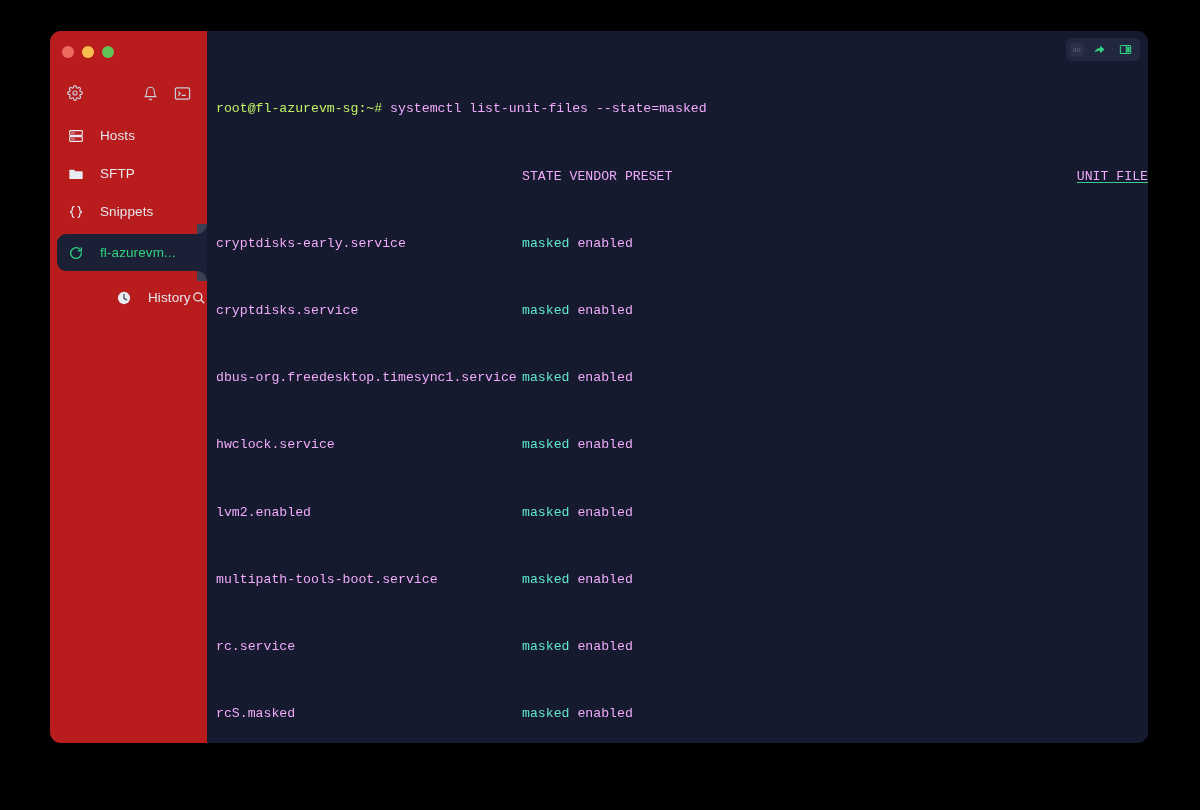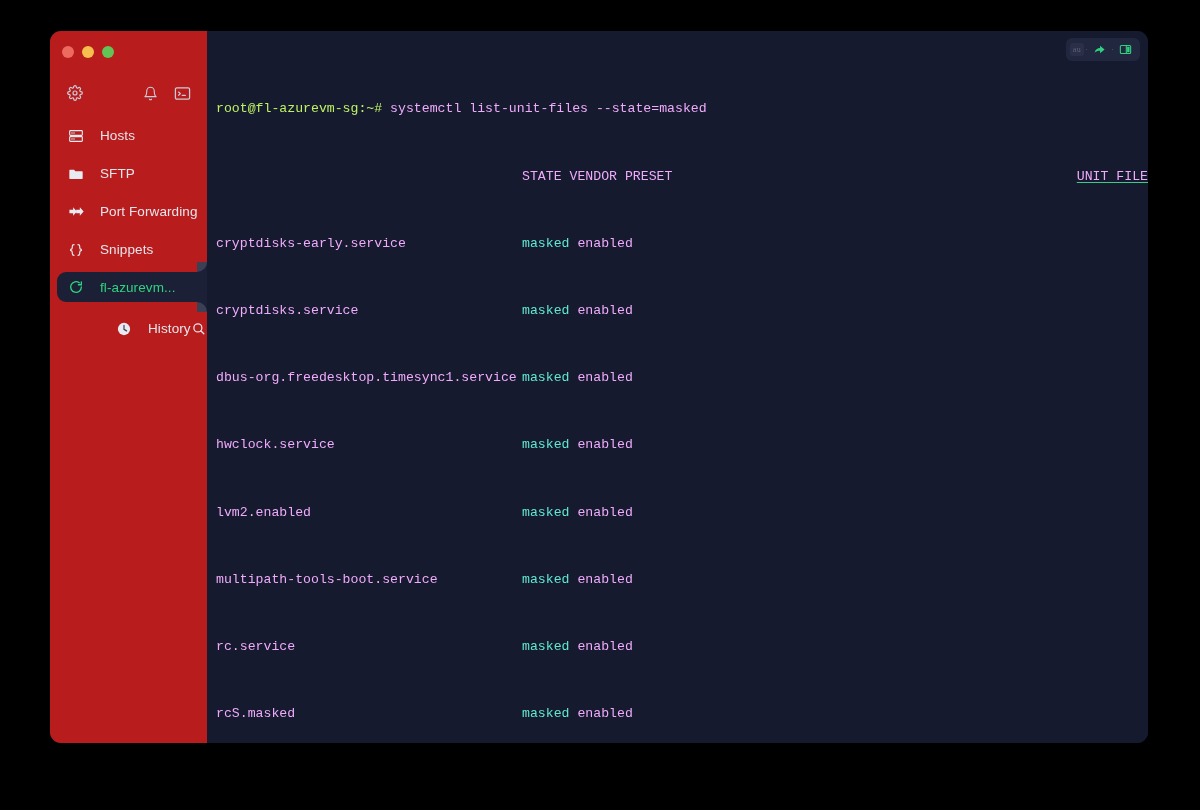--- a/index.html
+++ b/index.html
@@ -105,21 +105,21 @@
     white-space: nowrap;
   }
 
   .nav-item.active {
     background: #1b2036;
     color: #2fd27f;
     margin-left: 7px;
     margin-right: 0;
     border-top-left-radius: 9px;
     border-bottom-left-radius: 9px;
-    height: 30px;
+    height: 37px;
     padding-left: 10px;
     margin-bottom: 7px;
   }
   .nav-item.active .nav-ico { color: #2fd27f; }
   .nav-item.active .nav-label { color: #2fd27f; }
 
   
   .notch {
     position: absolute;
     right: 0;
@@ -269,29 +269,20 @@
 
       <div class="nav-item">
         <span class="nav-ico">
           <svg width="16" height="16" viewBox="0 0 24 24" fill="currentColor">
             <path d="M3 5.5h6.2l1.8 2.2H21a1 1 0 0 1 1 1v9.8a1 1 0 0 1-1 1H3a1 1 0 0 1-1-1V6.5a1 1 0 0 1 1-1z"></path>
           </svg>
         </span>
         <span class="nav-label">SFTP</span>
       </div>
 
-      <div class="nav-item">
-        <span class="nav-ico">
-          <svg width="17" height="17" viewBox="0 0 24 24" fill="currentColor">
-            <path d="M2 9.5h5.2V6l5.4 6-5.4 6v-3.5H2z"></path>
-            <path d="M11.5 9.5h5.2V6l5.4 6-5.4 6v-3.5h-5.2z"></path>
-          </svg>
-        </span>
-        <span class="nav-label">Port Forwarding</span>
-      </div>
 
       <div class="nav-item">
         <span class="nav-ico">
           <svg width="16" height="16" viewBox="0 0 24 24" fill="none" stroke="currentColor" stroke-width="1.8" stroke-linecap="round" stroke-linejoin="round">
             <path d="M9 4c-2 0-2.6 1-2.6 2.6v2.2c0 1.6-.8 2.4-2.4 2.4v1.6c1.6 0 2.4.8 2.4 2.4v2.2C6.4 19 7 20 9 20"></path>
             <path d="M15 4c2 0 2.6 1 2.6 2.6v2.2c0 1.6.8 2.4 2.4 2.4v1.6c-1.6 0-2.4.8-2.4 2.4v2.2c0 1.6-.6 2.6-2.6 2.6"></path>
           </svg>
         </span>
         <span class="nav-label">Snippets</span>
       </div>

